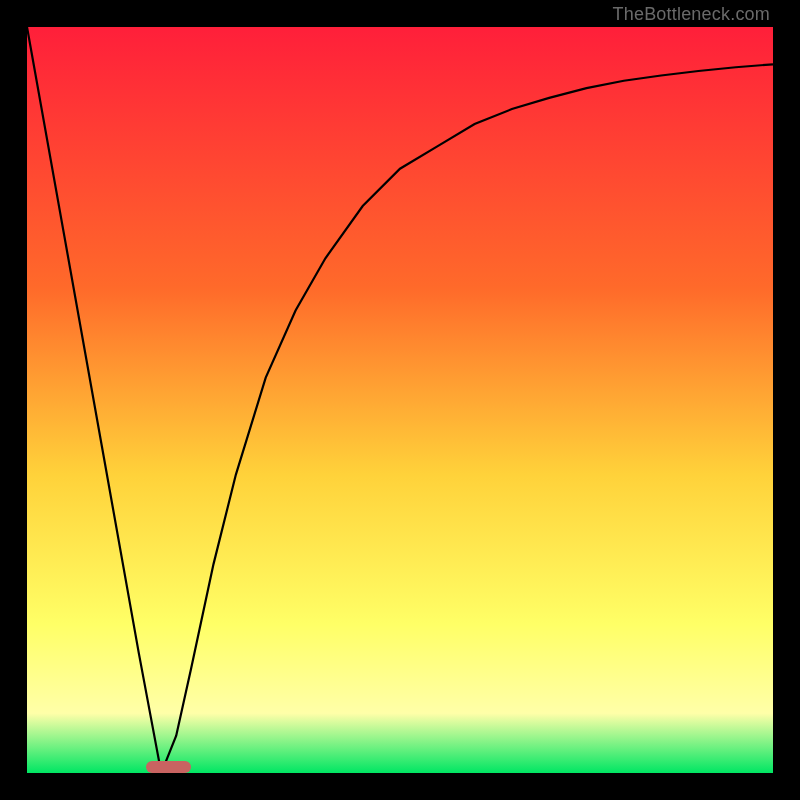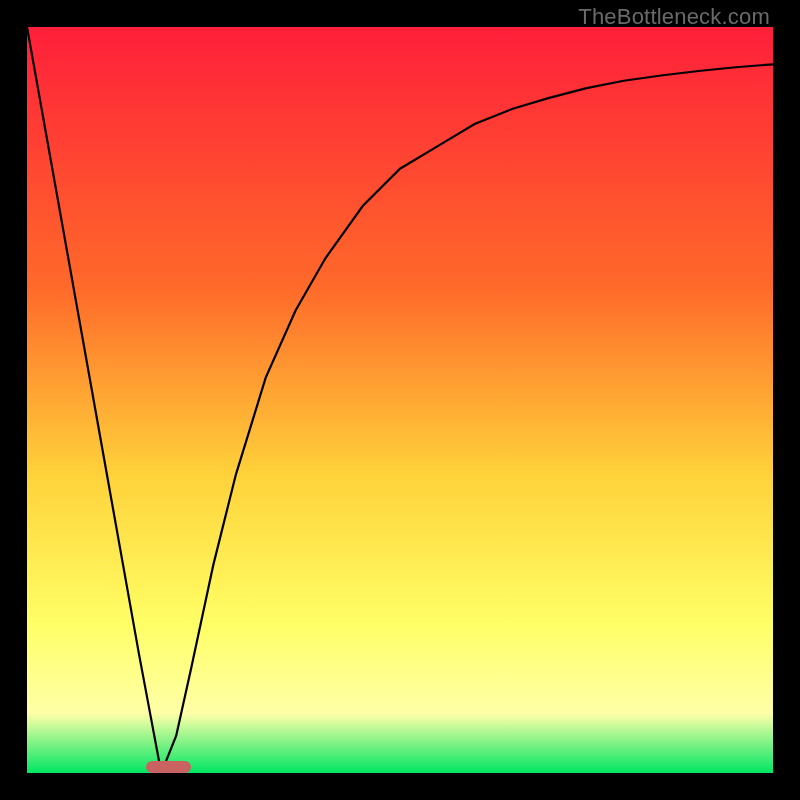--- a/index.html
+++ b/index.html
@@ -24,21 +24,21 @@
     left: 0;
     top: 0;
     width: 746px;
     height: 746px;
   }
   .watermark {
     position: absolute;
     top: 4px;
     right: 30px;
     color: #6a6a6a;
-    font-size: 22px;
+    font-size: 18px;
     font-weight: 500;
     letter-spacing: 0.2px;
   }
   .datum {
     position: absolute;
     height: 12px;
     border-radius: 6px;
     background: #c96361;
   }
 </style>

